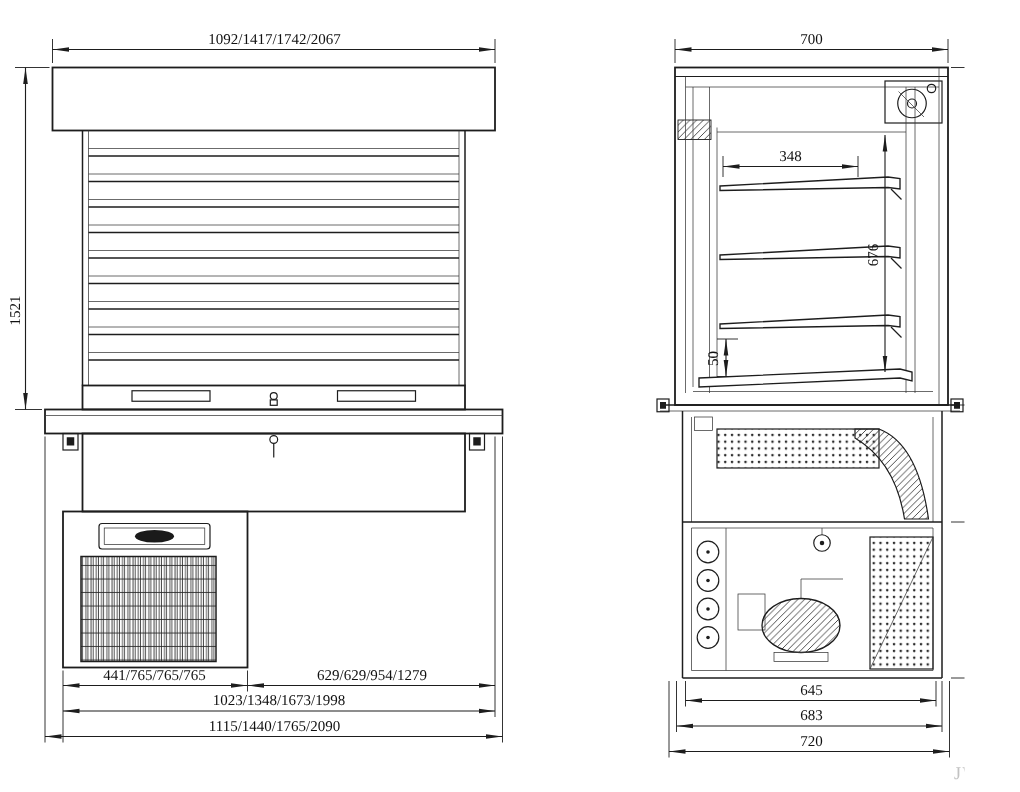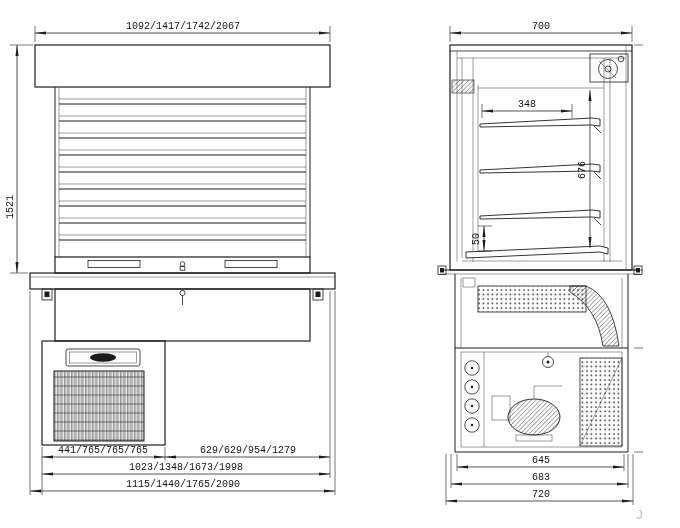--- a/index.html
+++ b/index.html
@@ -1,17 +1,17 @@
 <!DOCTYPE html>
 <html><head>
 <meta charset="utf-8">
 <style>
   html,body{margin:0;padding:0;background:#fff;}
   #stage{position:relative;width:643px;height:528px;background:#fff;overflow:hidden;
-         font-family:Liberation Mono, monospace;}
+         font-family:Liberation Serif, serif;}
   svg{display:block;}
   .outline{fill:none;stroke:#1d1d1d;stroke-width:1.2;}
   .med{fill:none;stroke:#1d1d1d;stroke-width:1;}
   .thin{fill:none;stroke:#1d1d1d;stroke-width:0.8;}
   .hair{fill:none;stroke:#3a3a3a;stroke-width:0.5;}
   .dim{fill:none;stroke:#1d1d1d;stroke-width:0.75;}
   .ext{fill:none;stroke:#1d1d1d;stroke-width:0.6;}
   .shelf{fill:#fff;stroke:#1d1d1d;stroke-width:0.9;}
   text.dimlabel{font-size:10px;fill:#111;text-anchor:middle;}
   text.watermark{font-size:12px;fill:#c2c2c2;text-anchor:start;letter-spacing:1px;}

